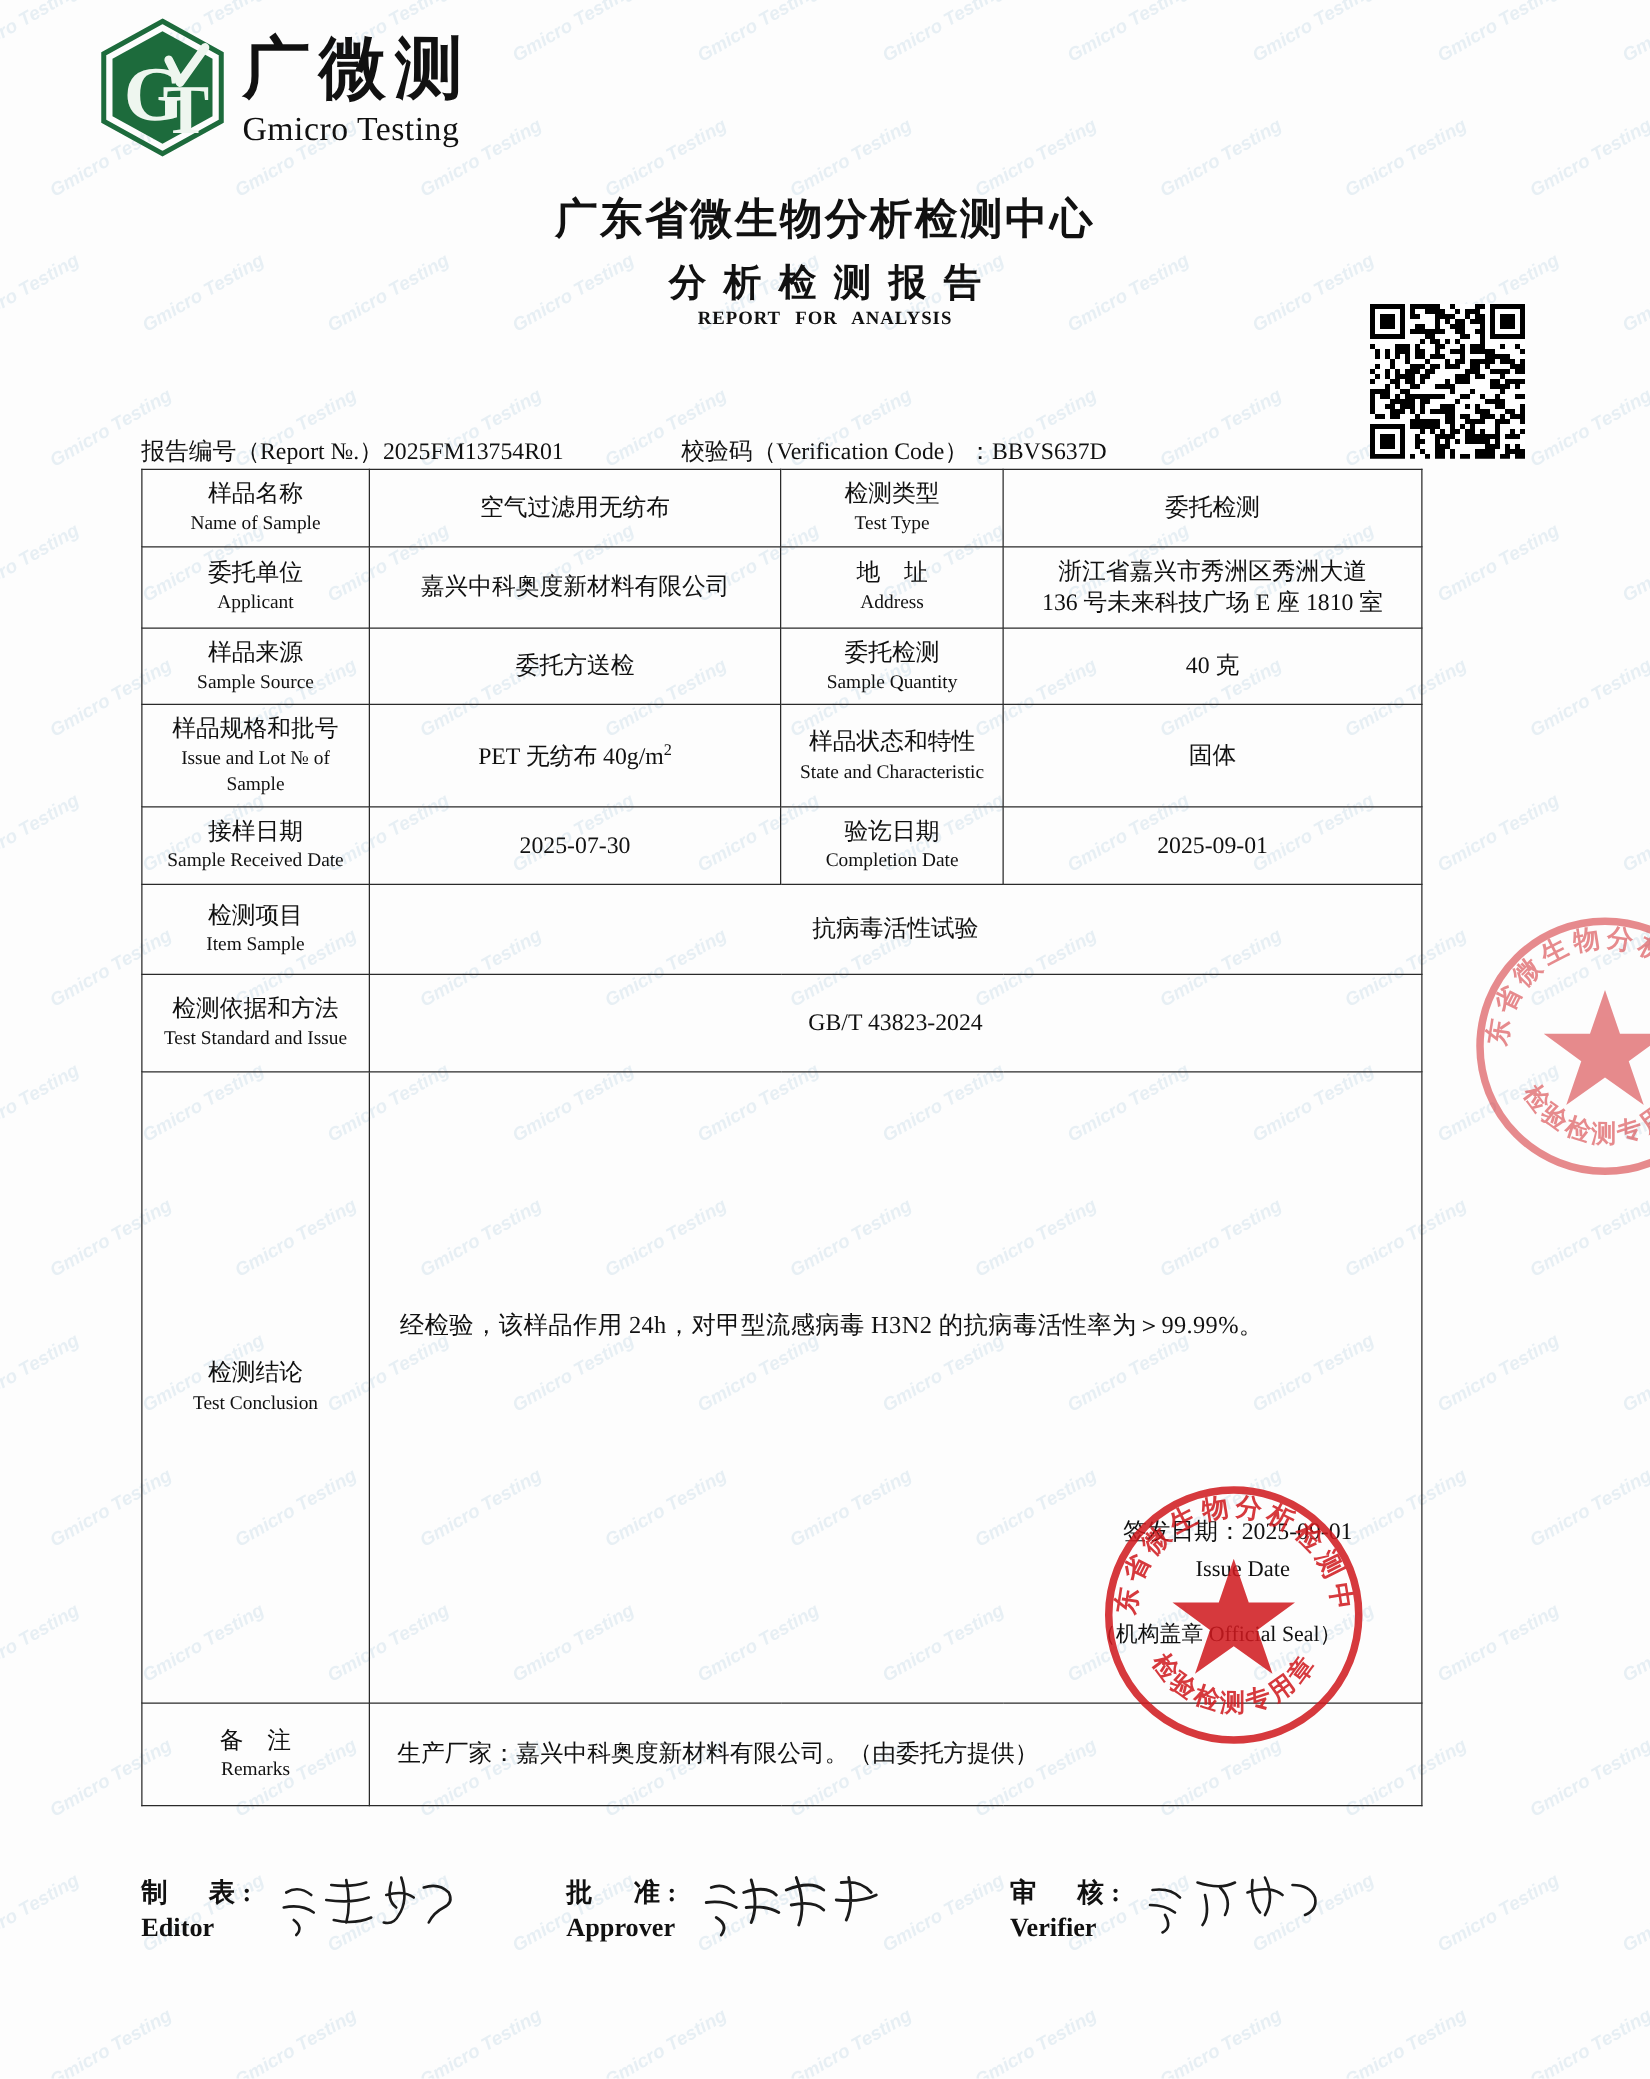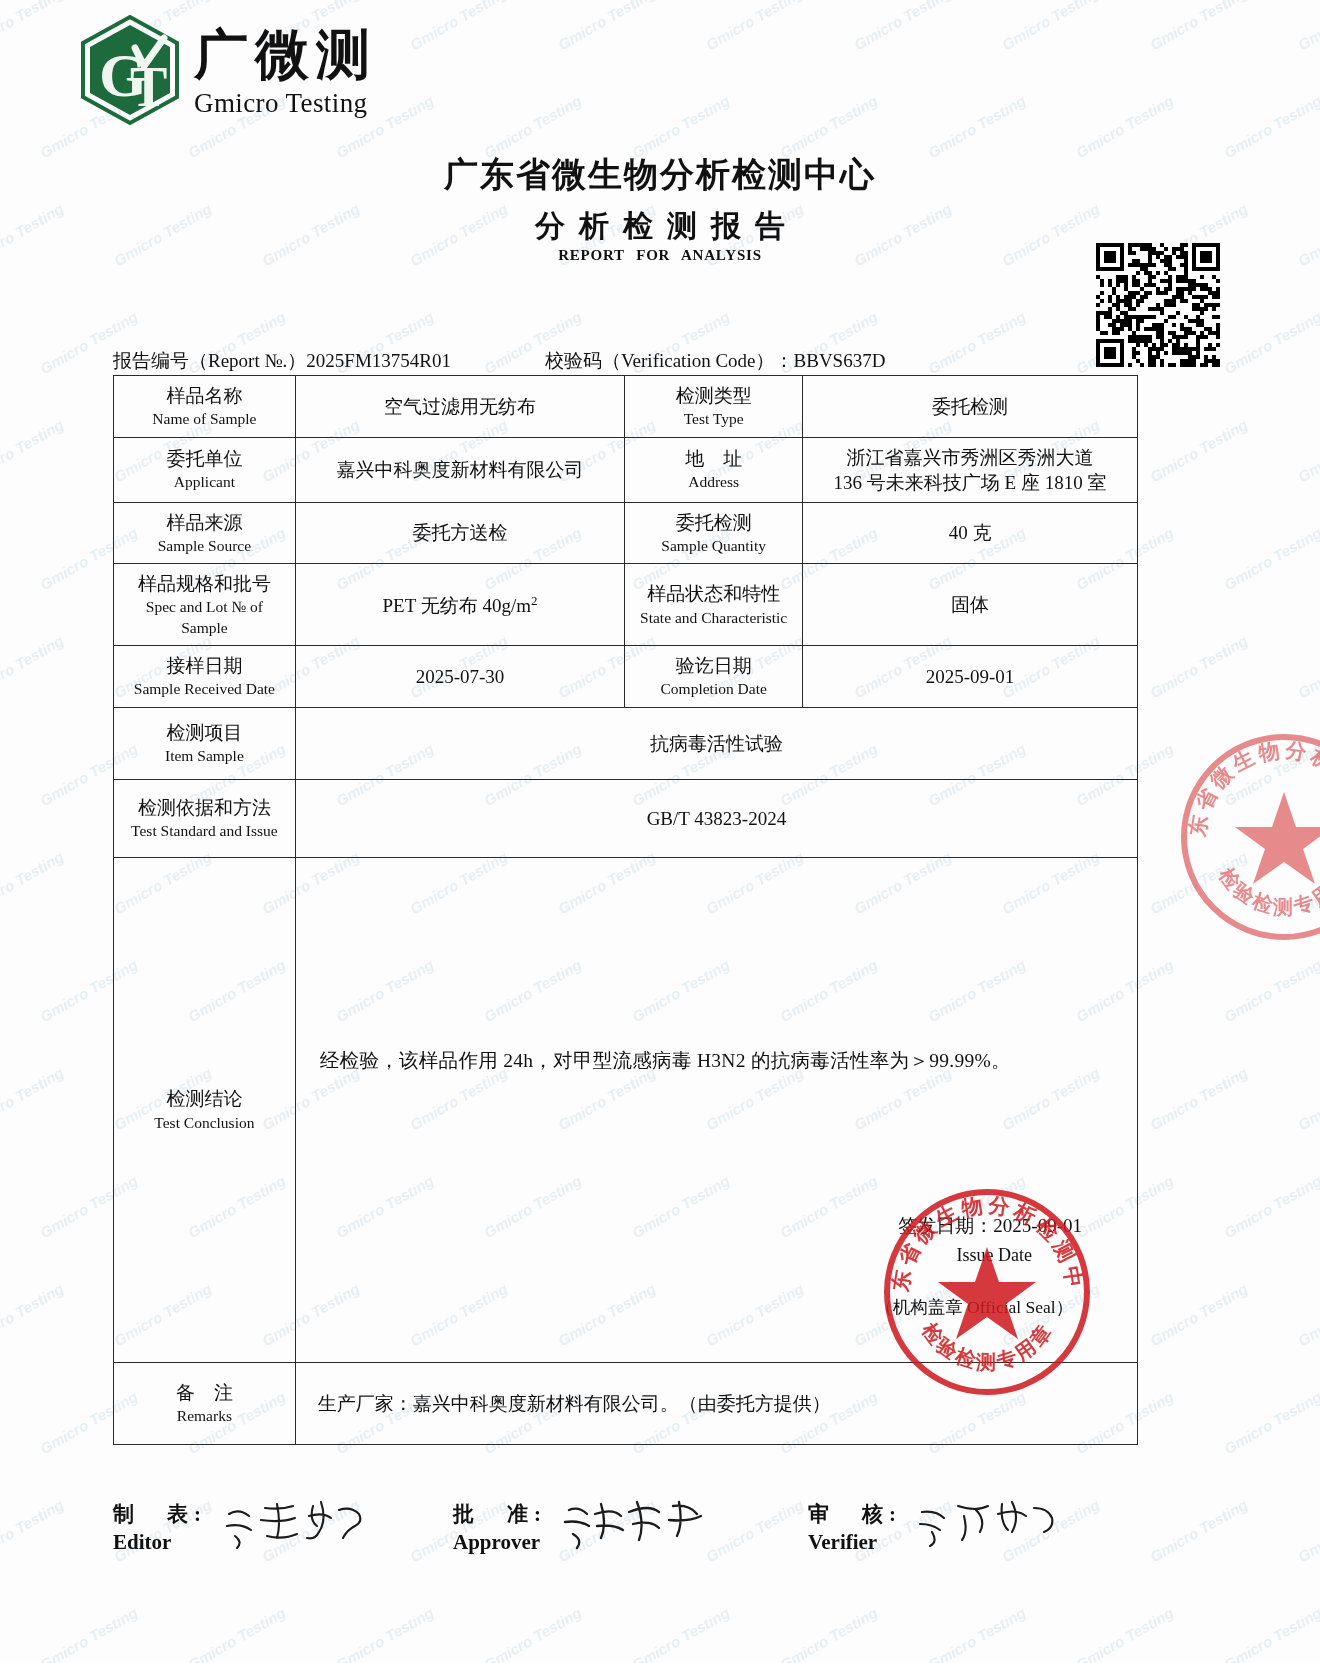--- a/index.html
+++ b/index.html
@@ -423,21 +423,21 @@
         <td class="c-label2">
           <span class="lbl-cn">委托检测</span>
           <span class="lbl-en">Sample Quantity</span>
         </td>
         <td class="c-val2">40 克</td>
       </tr>
 
       <tr>
         <td class="c-label">
           <span class="lbl-cn">样品规格和批号</span>
-          <span class="lbl-en">Spec and Lot № of Sample</span>
+          <span class="lbl-en">Issue and Lot № of Sample</span>
         </td>
         <td class="c-val1">
           <span>PET 无纺布 40g/m</span><span class="sup">2</span>
         </td>
         <td class="c-label2">
           <span class="lbl-cn">样品状态和特性</span>
           <span class="lbl-en">State and Characteristic</span>
         </td>
         <td class="c-val2">固体</td>
       </tr>

